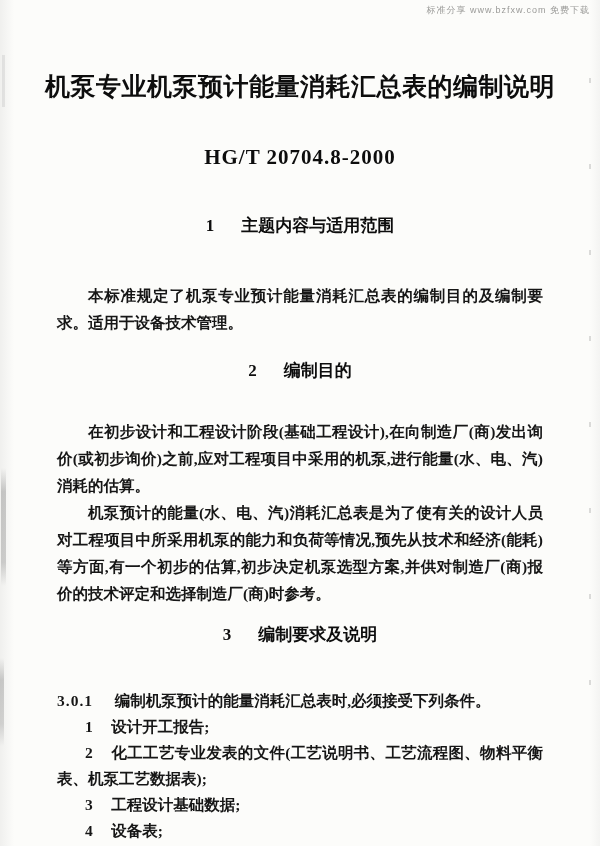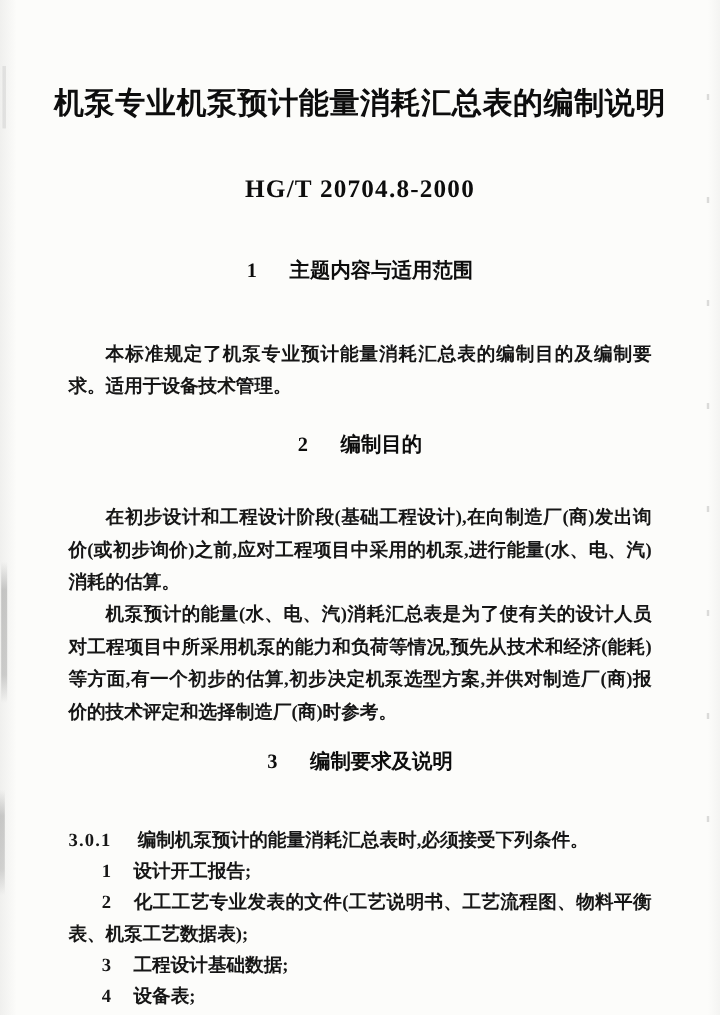--- a/index.html
+++ b/index.html
@@ -109,20 +109,21 @@
   .clause { margin-top: 42px; }
   .clause-num { font-family: "Liberation Serif", serif; font-weight: 700; margin-right: 1.4em; letter-spacing: 1px; }
   .list-item { text-indent: 1.8em; }
   .item-num { font-family: "Liberation Serif", serif; font-weight: 700; margin-right: 1.2em; }
 </style>
 </head>
 <body>
 
 <div class="page">
 
+  <div class="watermark">标准分享 www.bzfxw.com 免费下载</div>
 
   <div class="artifact art-left-1"></div>
   <div class="artifact art-left-2"></div>
   <div class="artifact art-left-3"></div>
   <div class="artifact art-right-speckles"></div>
 
   <h1 class="doc-title">机泵专业机泵预计能量消耗汇总表的编制说明</h1>
 
   <div class="std-code">HG/T 20704.8-2000</div>
 

